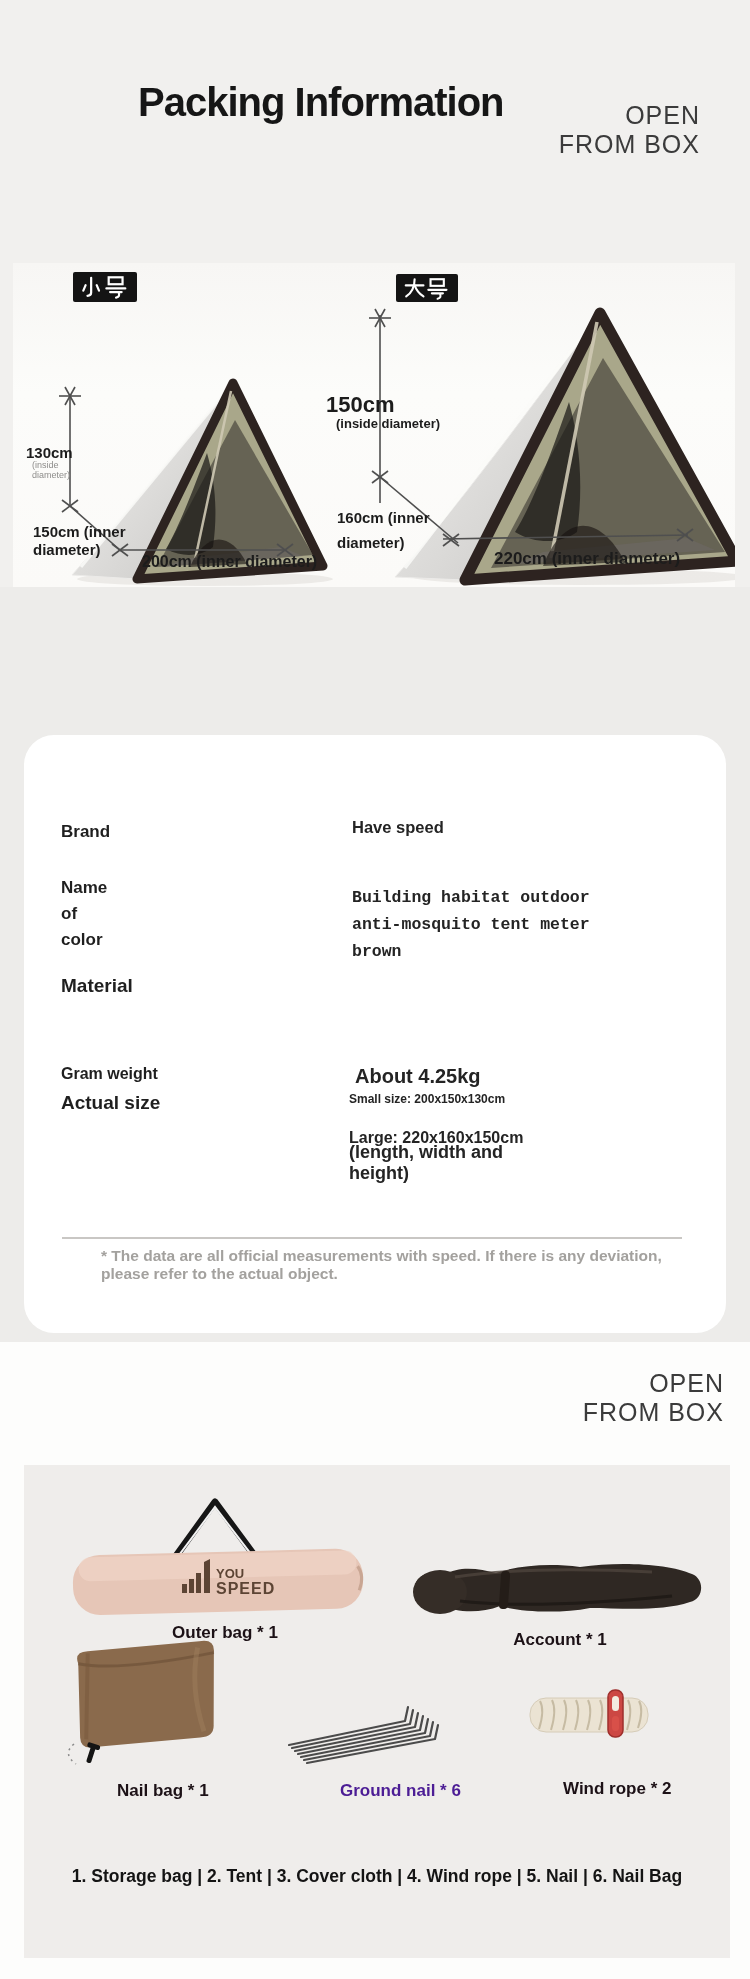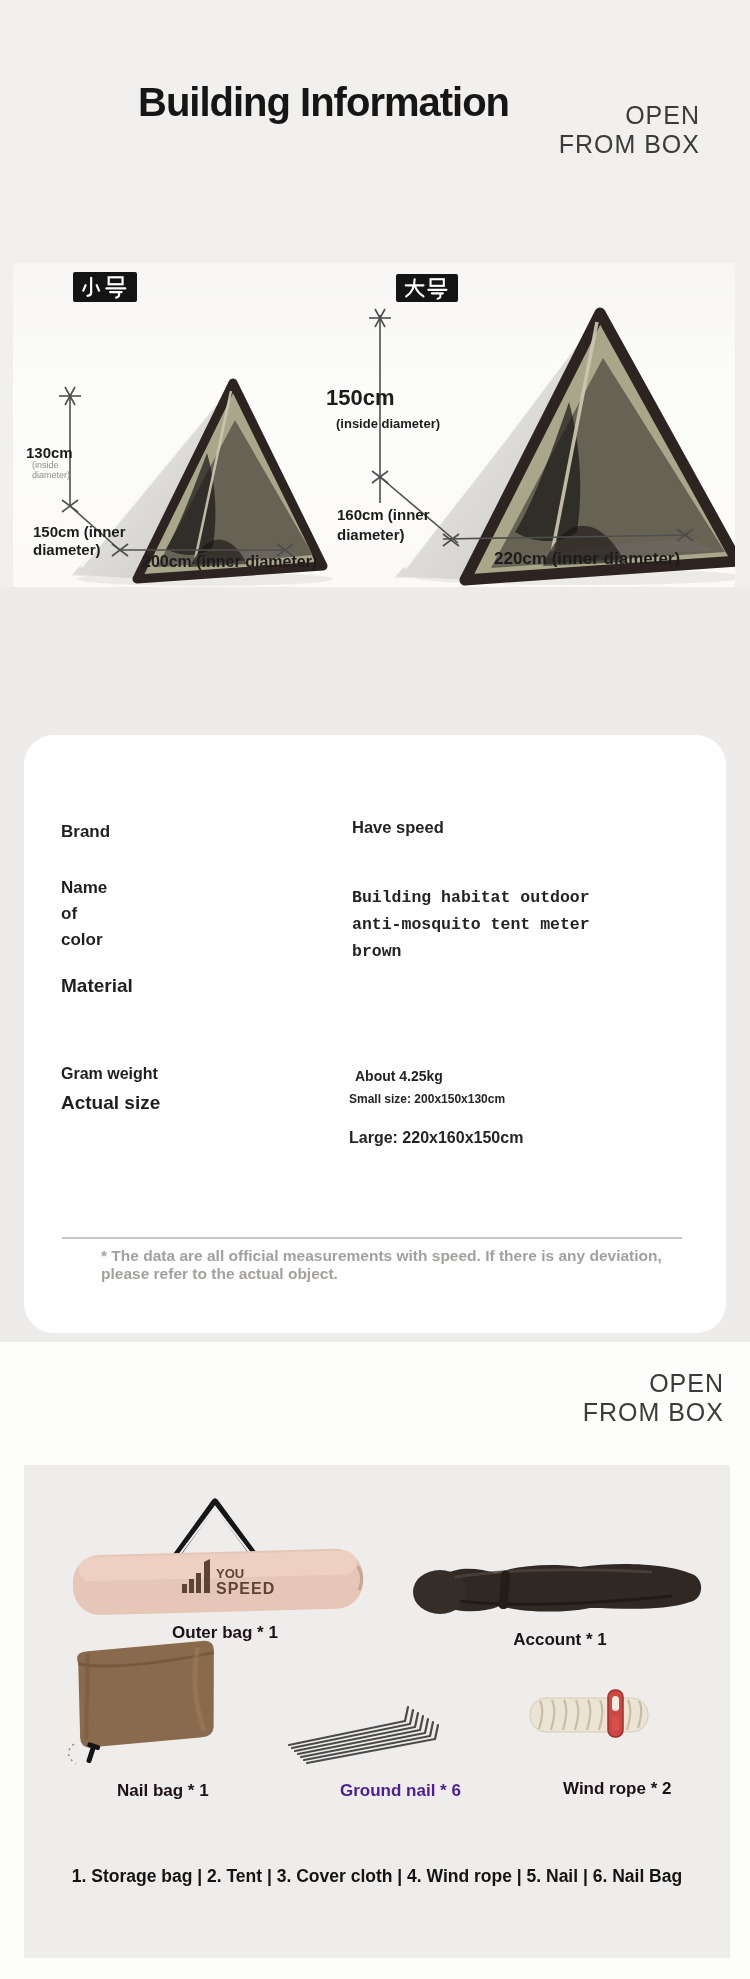--- a/index.html
+++ b/index.html
@@ -49,21 +49,21 @@
     left:0; top:401px; width:706px; text-align:center;
     font-weight:700; font-size:17.5px; color:#141414;
   }
   svg { display:block; }
 </style>
 </head>
 <body>
 
 <div id="page">
 
-  <h1 class="abs big-title" style="left:138px; top:80px;">Building Information</h1>
+  <h1 class="abs big-title" style="left:138px; top:80px;">Packing Information</h1>
 
   <div class="abs open-box" style="right:50px; top:101px;">
     <div>OPEN</div>
     <div>FROM BOX</div>
   </div>
 
   <div class="abs" id="photo-area">
 
     <div class="abs size-tag" style="left:60px; top:9px; width:64px; height:30px;" aria-label="小号">
       <svg width="50" height="24" viewBox="0 0 52 26">
@@ -154,43 +154,44 @@
       <use href="#xm" transform="translate(367,214)"></use>
       <use href="#xm" transform="translate(438,277)"></use>
       <use href="#xm" transform="translate(672,272)"></use>
     </svg>
 
     <div class="abs dim-label" style="left:13px; top:181px; font-size:15px;">130cm</div>
     <div class="abs dim-sub" style="left:19px; top:197px; width:48px; font-size:9px; line-height:10px;">(inside diameter)</div>
     <div class="abs dim-label" style="left:20px; top:260px; width:102px; font-size:15px; line-height:18px;">150cm (inner diameter)</div>
     <div class="abs dim-label" style="left:129px; top:290px; font-size:16px;">200cm (inner diameter)</div>
 
-    <div class="abs dim-label" style="left:313px; top:122px; font-size:22px;">150cm</div>
+    <div class="abs dim-label" style="left:313px; top:129px; font-size:22px;">150cm</div>
     <div class="abs dim-label" style="left:323px; top:153px; font-size:13px;">(inside diameter)</div>
-    <div class="abs dim-label" style="left:324px; top:242px; width:110px; font-size:15px; line-height:20px;">160cm (inner diameter)</div>
+    <div class="abs dim-label" style="left:324px; top:242px; width:110px; font-size:15px; line-height:25px;">160cm (inner diameter)</div>
     <div class="abs dim-label" style="left:481px; top:286px; font-size:17px;">220cm (inner diameter)</div>
   </div>
 
   <div class="abs" id="mid-bg"></div>
 
   <div class="abs" id="spec-card">
     <div class="abs spec-label" style="left:37px; top:84px;">Brand</div>
     <div class="abs spec-value" style="left:328px; top:79px;">Have speed</div>
 
     <div class="abs spec-label" style="left:37px; top:140px; width:58px;">Name of color</div>
     <div class="abs spec-value" style="left:328px; top:149px; width:242px;font-family:Liberation Mono, monospace;">Building habitat outdoor anti-mosquito tent meter brown</div>
 
     <div class="abs spec-label" style="left:37px; top:238px; font-size:19px;">Material</div>
 
     <div class="abs spec-label" style="left:37px; top:326px; font-size:16px;">Gram weight</div>
-    <div class="abs spec-value" style="left:331px; top:328px; font-size:14px;">About 4.25kg</div>
+    <div class="abs spec-value" style="left:331px; top:328px; font-size:20px;">About 4.25kg</div>
 
     <div class="abs spec-label" style="left:37px; top:355px; font-size:19px;">Actual size</div>
     <div class="abs spec-value" style="left:325px; top:351px; font-size:12px;text-align:center;">Small size: 200x150x130cm</div>
     <div class="abs spec-value" style="left:325px; top:389px; font-size:16px;">Large: 220x160x150cm</div>
+    <div class="abs spec-value" style="left:325px; top:407px; width:186px; font-size:18px; line-height:21px;">(length, width and height)</div>
 
     <div class="abs" id="spec-divider" style="left:38px; top:502px; width:620px;"></div>
     <div class="abs" id="spec-note" style="left:77px; top:512px; width:578px;">* The data are all official measurements with speed. If there is any deviation, please refer to the actual object.</div>
   </div>
 
   <div class="abs" id="bottom-bg"></div>
 
 
   <div class="abs open-box" style="right:26px; top:1369px;">
     <div>OPEN</div>

